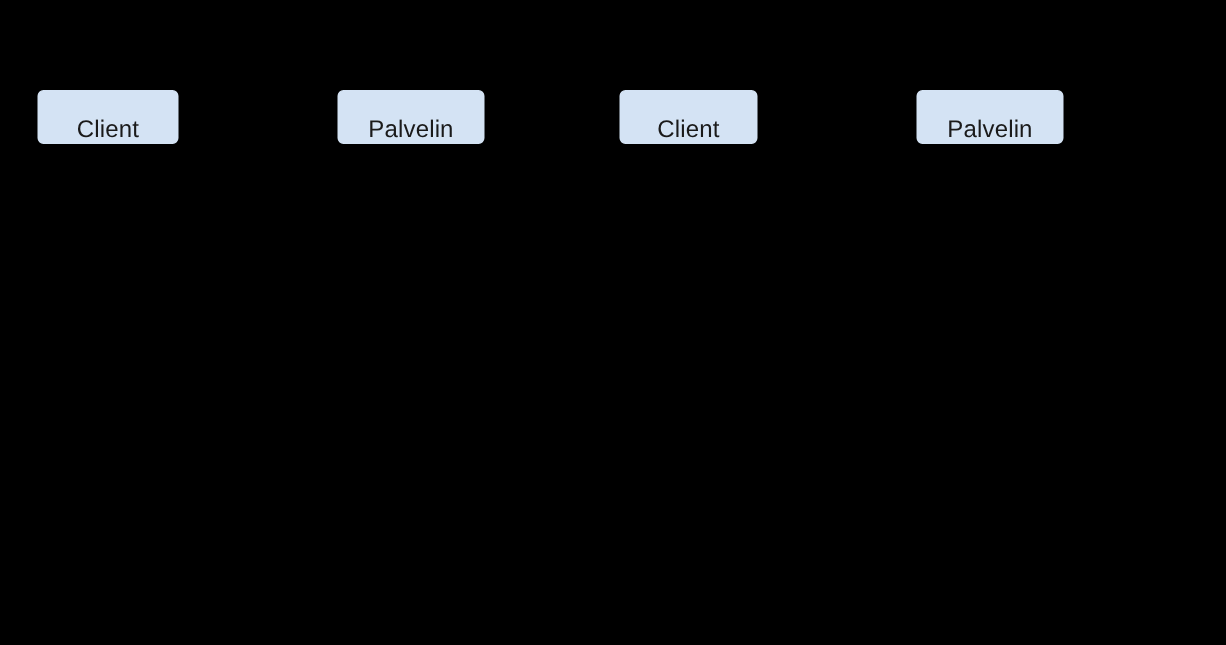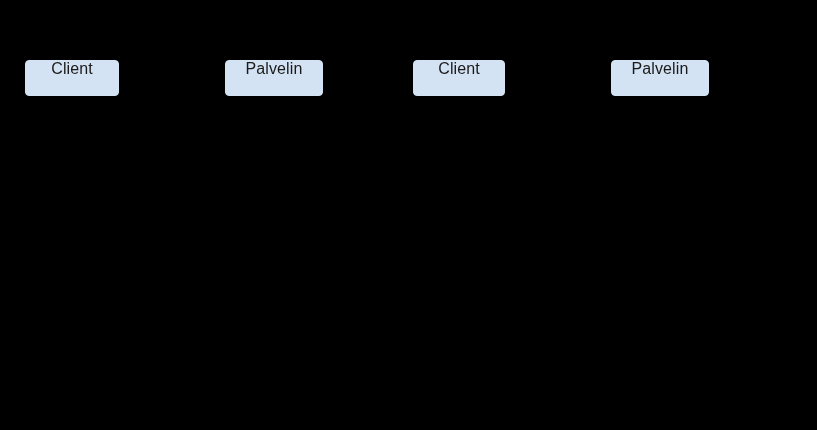--- a/index.html
+++ b/index.html
@@ -15,21 +15,21 @@
     position: relative;
     width: 817px;
     height: 430px;
     background: #000000;
     overflow: hidden;
   }
   .participant {
     position: absolute;
     box-sizing: border-box;
     display: flex;
-    align-items: flex-start;
+    align-items: flex-end;
     justify-content: center;
     border-radius: 4px;
     background: #d4e3f4;
     border: 1px solid #d4e3f4;
     user-select: none;
   }
   .participant-label {
     font-family: "Liberation Sans", sans-serif;
     font-size: 16px;
     line-height: 1;

